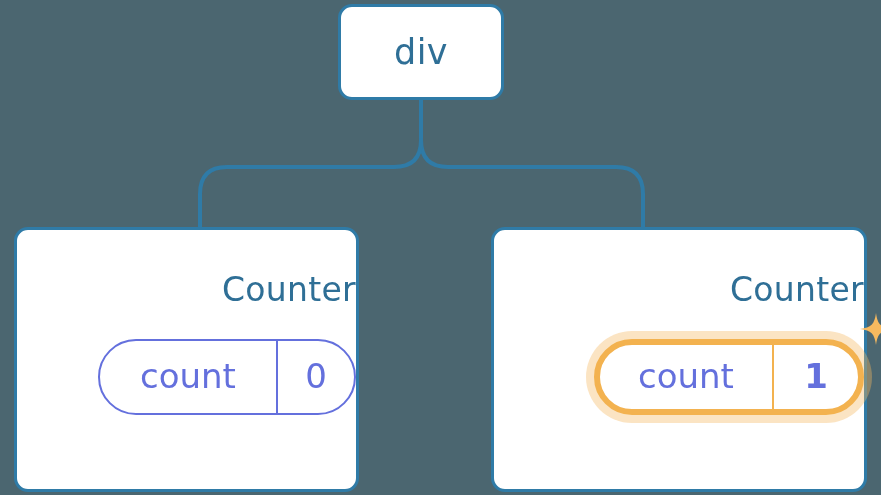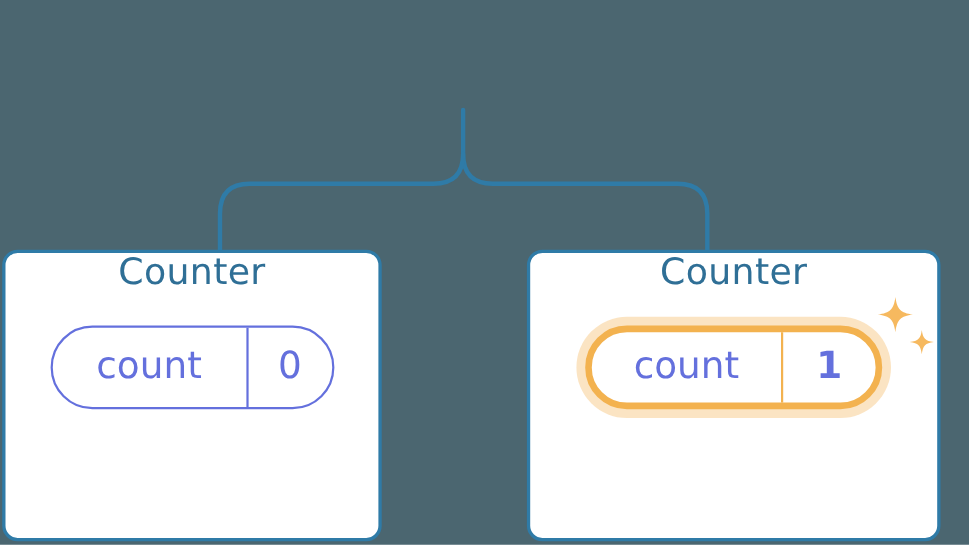--- a/index.html
+++ b/index.html
@@ -52,21 +52,23 @@
     font-size: 35px;
     color: #2f6f96;
     letter-spacing: 0.5px;
     line-height: 1;
   }
 
   
   .component-card {
     display: flex;
     flex-direction: column;
-    align-items: center;
+    align-items: flex-end;
+    padding-top: 43px;
+    margin-left: 12px;
   }
   #counter-card-left {
     left: 2px;
     top: 227px;
     width: 345px;
     height: 265px;
   }
   #counter-card-right {
     left: 479px;
     top: 227px;
@@ -153,20 +155,23 @@
              L 616 167
              Q 643 167 643 194
              L 643 229" fill="none" stroke="#2f7ba7" stroke-width="4" stroke-linecap="round"></path>
     <path d="M 421 140
              Q 421 167 394 167
              L 227 167
              Q 200 167 200 194
              L 200 229" fill="none" stroke="#2f7ba7" stroke-width="4" stroke-linecap="round"></path>
   </svg>
 
+  <div class="node" id="root-node">
+    <span class="node-title">div</span>
+  </div>
 
   <div class="node component-card" id="counter-card-left">
     <span class="component-title">Counter</span>
 
     <div class="pill-wrap">
       <div class="pill">
         <span class="pill-key">count</span>
         <span class="pill-value">0</span>
       </div>
     </div>

